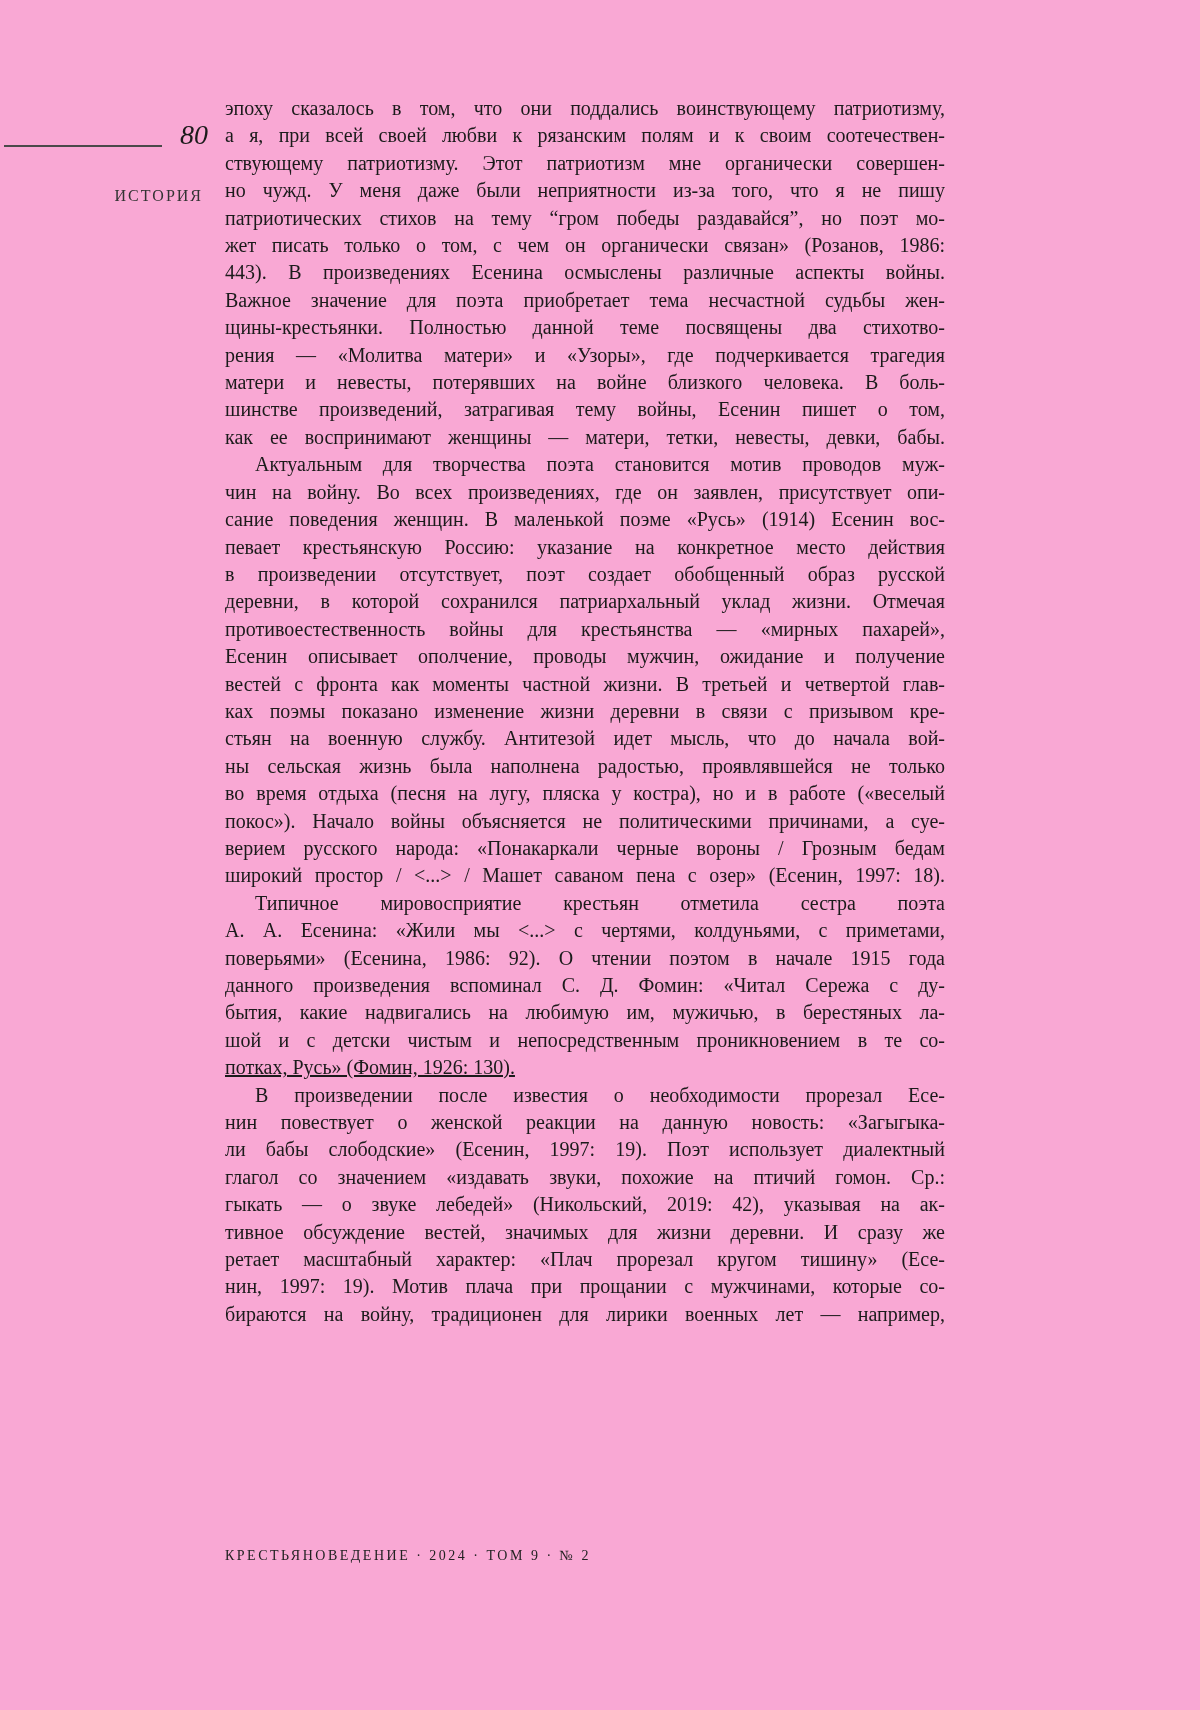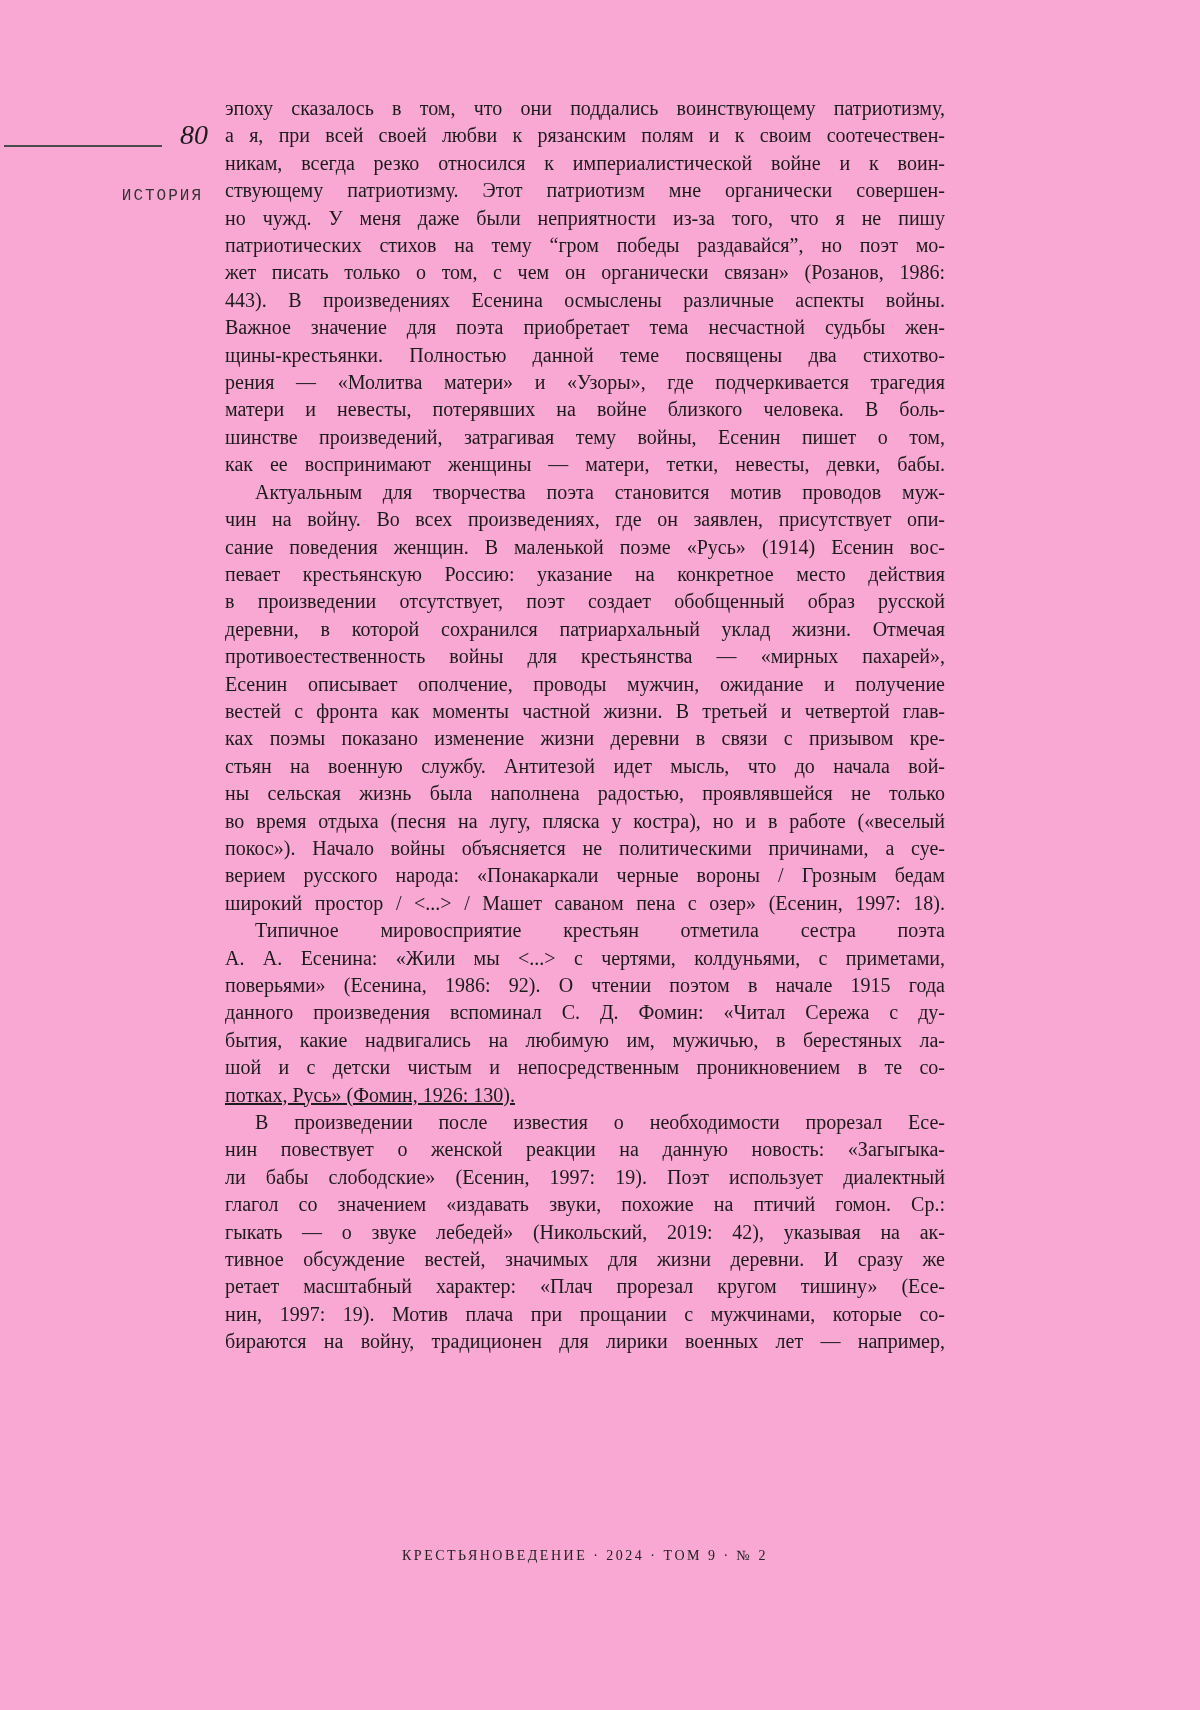--- a/index.html
+++ b/index.html
@@ -29,21 +29,21 @@
     font-style: italic;
     font-size: 28px;
     line-height: 30px;
     color: #1b1b1b;
   }
   .section-label {
     position: absolute;
     left: 55px; top: 187px;
     width: 148px;
     text-align: right;
-    font-family: Liberation Mono, monospace;
+    font-family: Liberation Serif, serif;
     font-size: 16px;
     letter-spacing: 2px;
     color: #333333;
   }
   .article-body {
     position: absolute;
     left: 225px; top: 95px;
     width: 720px;
     font-size: 20px;
     line-height: 27.4px;
@@ -56,42 +56,41 @@
     hyphens: none;
   }
   .line.line-left {
     text-align-last: left;
     text-decoration: underline;
   }
   .footer {
     position: absolute;
     left: 225px; top: 1548px;
     width: 720px;
-    text-align: center;
+    text-align: left;
     font-size: 14px;
     letter-spacing: 2.5px;
     color: #222222;
   }
 </style>
 </head>
 <body>
 
 <div class="page">
 
   <div class="header-rule"></div>
 
   <div class="page-number">80</div>
 
   <div class="section-label">ИСТОРИЯ</div>
 
   <div class="article-body">
       <div class="para">
         <div class="line">эпоху сказалось в том, что они поддались воинствующему патриотизму,</div>
         <div class="line">а я, при всей своей любви к рязанским полям и к своим соотечествен-</div>
-        <div class="line">никам, всегда резко относился к империалистической войне и к воин-</div>
         <div class="line">ствующему патриотизму. Этот патриотизм мне органически совершен-</div>
         <div class="line">но чужд. У меня даже были неприятности из-за того, что я не пишу</div>
         <div class="line">патриотических стихов на тему “гром победы раздавайся”, но поэт мо-</div>
         <div class="line">жет писать только о том, с чем он органически связан» (Розанов, 1986:</div>
         <div class="line">443). В произведениях Есенина осмыслены различные аспекты войны.</div>
         <div class="line">Важное значение для поэта приобретает тема несчастной судьбы жен-</div>
         <div class="line">щины-крестьянки. Полностью данной теме посвящены два стихотво-</div>
         <div class="line">рения — «Молитва матери» и «Узоры», где подчеркивается трагедия</div>
         <div class="line">матери и невесты, потерявших на войне близкого человека. В боль-</div>
         <div class="line">шинстве произведений, затрагивая тему войны, Есенин пишет о том,</div>

